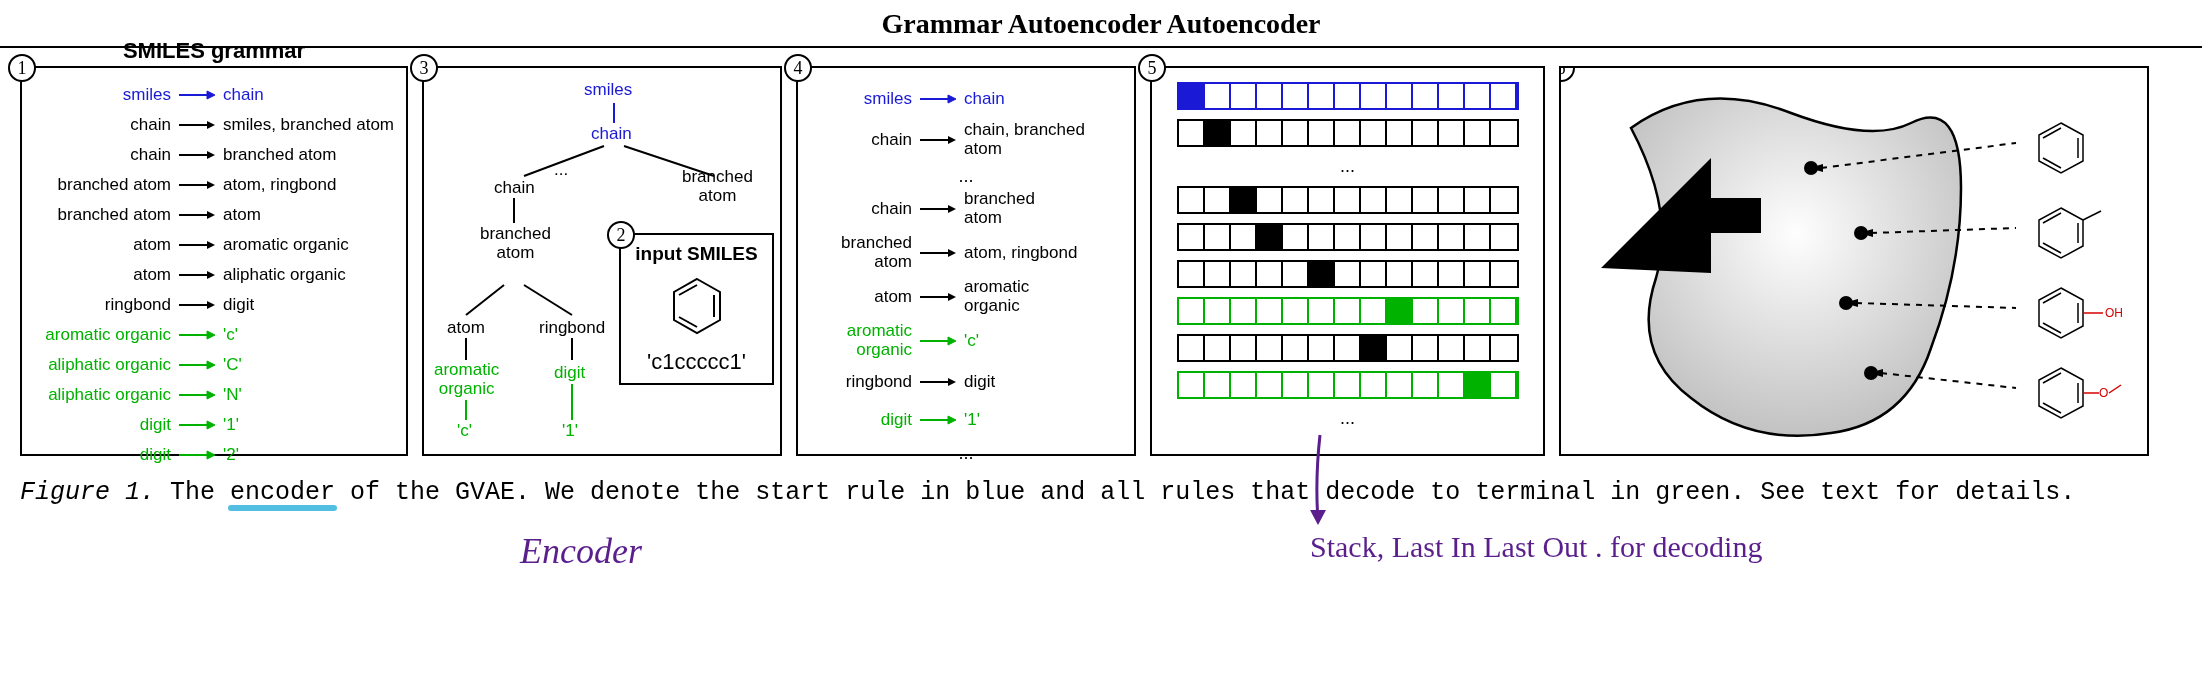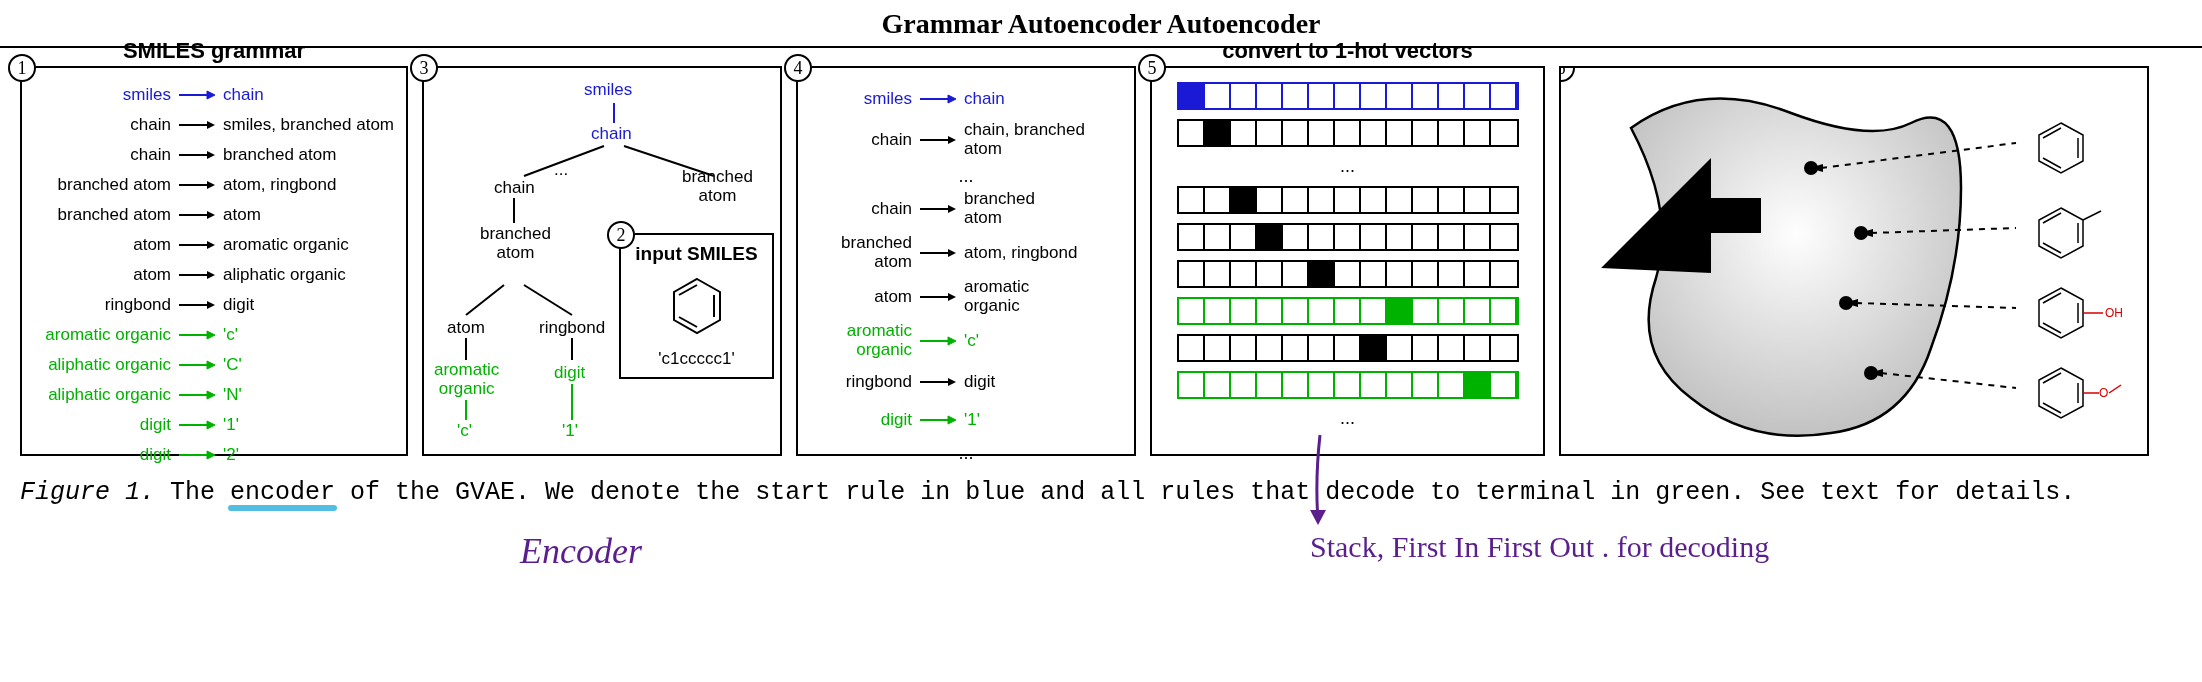--- a/index.html
+++ b/index.html
@@ -241,21 +241,21 @@
 
     <div class="input-box" style="top:165px; left:195px; width:155px;">
       <div class="step-circle">2</div>
       <div style="font-weight:bold; font-size:19px; margin-bottom:6px;">input SMILES</div>
       <svg width="70" height="70">
         <polygon points="35,8 58,21 58,49 35,62 12,49 12,21" fill="none" stroke="#000" stroke-width="2"></polygon>
         <line x1="52" y1="24" x2="52" y2="46" stroke="#000" stroke-width="2"></line>
         <line x1="35" y1="56" x2="17" y2="46" stroke="#000" stroke-width="2"></line>
         <line x1="17" y1="24" x2="35" y2="14" stroke="#000" stroke-width="2"></line>
       </svg>
-      <div style="font-size:17px; margin-top:4px;">'c1ccccc1'</div>
+      <div style="font-size:22px; margin-top:4px;">'c1ccccc1'</div>
     </div>
   </div>
 
   <div class="panel p3">
     <div class="step-circle">4</div>
     <div id="p3-rules">
         <div class="rule-row blue">
           <div class="rule-lhs" style="line-height:1.1;">smiles</div>
           <div class="rule-arrow">
             <svg class="arr blue" viewBox="0 0 36 12">
@@ -334,21 +334,20 @@
               <polygon points="28,2 36,6 28,10"></polygon>
             </svg>
           </div>
           <div class="rule-rhs" style="line-height:1.1;">'1'</div>
         </div>
         <div class="dots">...</div>
       </div>
   </div>
 
   <div class="panel p4">
-    <div class="panel-label">convert to 1-hot vectors</div>
     <div class="step-circle">5</div>
     <div id="p4-vecs" style="display:flex; flex-direction:column; gap:9px; align-items:center; width:100%;">
         <div class="vec-row blue-border">
           <div class="vec-cell filled-blue"></div>
           <div class="vec-cell"></div>
           <div class="vec-cell"></div>
           <div class="vec-cell"></div>
           <div class="vec-cell"></div>
           <div class="vec-cell"></div>
           <div class="vec-cell"></div>
@@ -535,13 +534,13 @@
 <div class="caption">
   <em>Figure 1.</em><span> The </span><span class="highlight">encoder</span><span> of the GVAE. We denote the start rule in blue and all rules that decode to terminal in green. See text for details.</span>
 </div>
 
 <div class="hand" style="top:530px; left:520px; font-style:italic;">Encoder</div>
 
 <svg class="hand-arrow" style="top:430px; left:1290px;" width="60" height="110">
   <path d="M 30 5 Q 25 50 28 90" stroke="#5a1f8c" stroke-width="3" fill="none"></path>
   <polygon points="28,95 20,80 36,80" fill="#5a1f8c"></polygon>
 </svg>
-<div class="hand small" style="top:530px; left:1310px;">Stack, First In First Out . for decoding</div>
+<div class="hand small" style="top:530px; left:1310px;">Stack, Last In Last Out . for decoding</div>
 
 </body></html>

